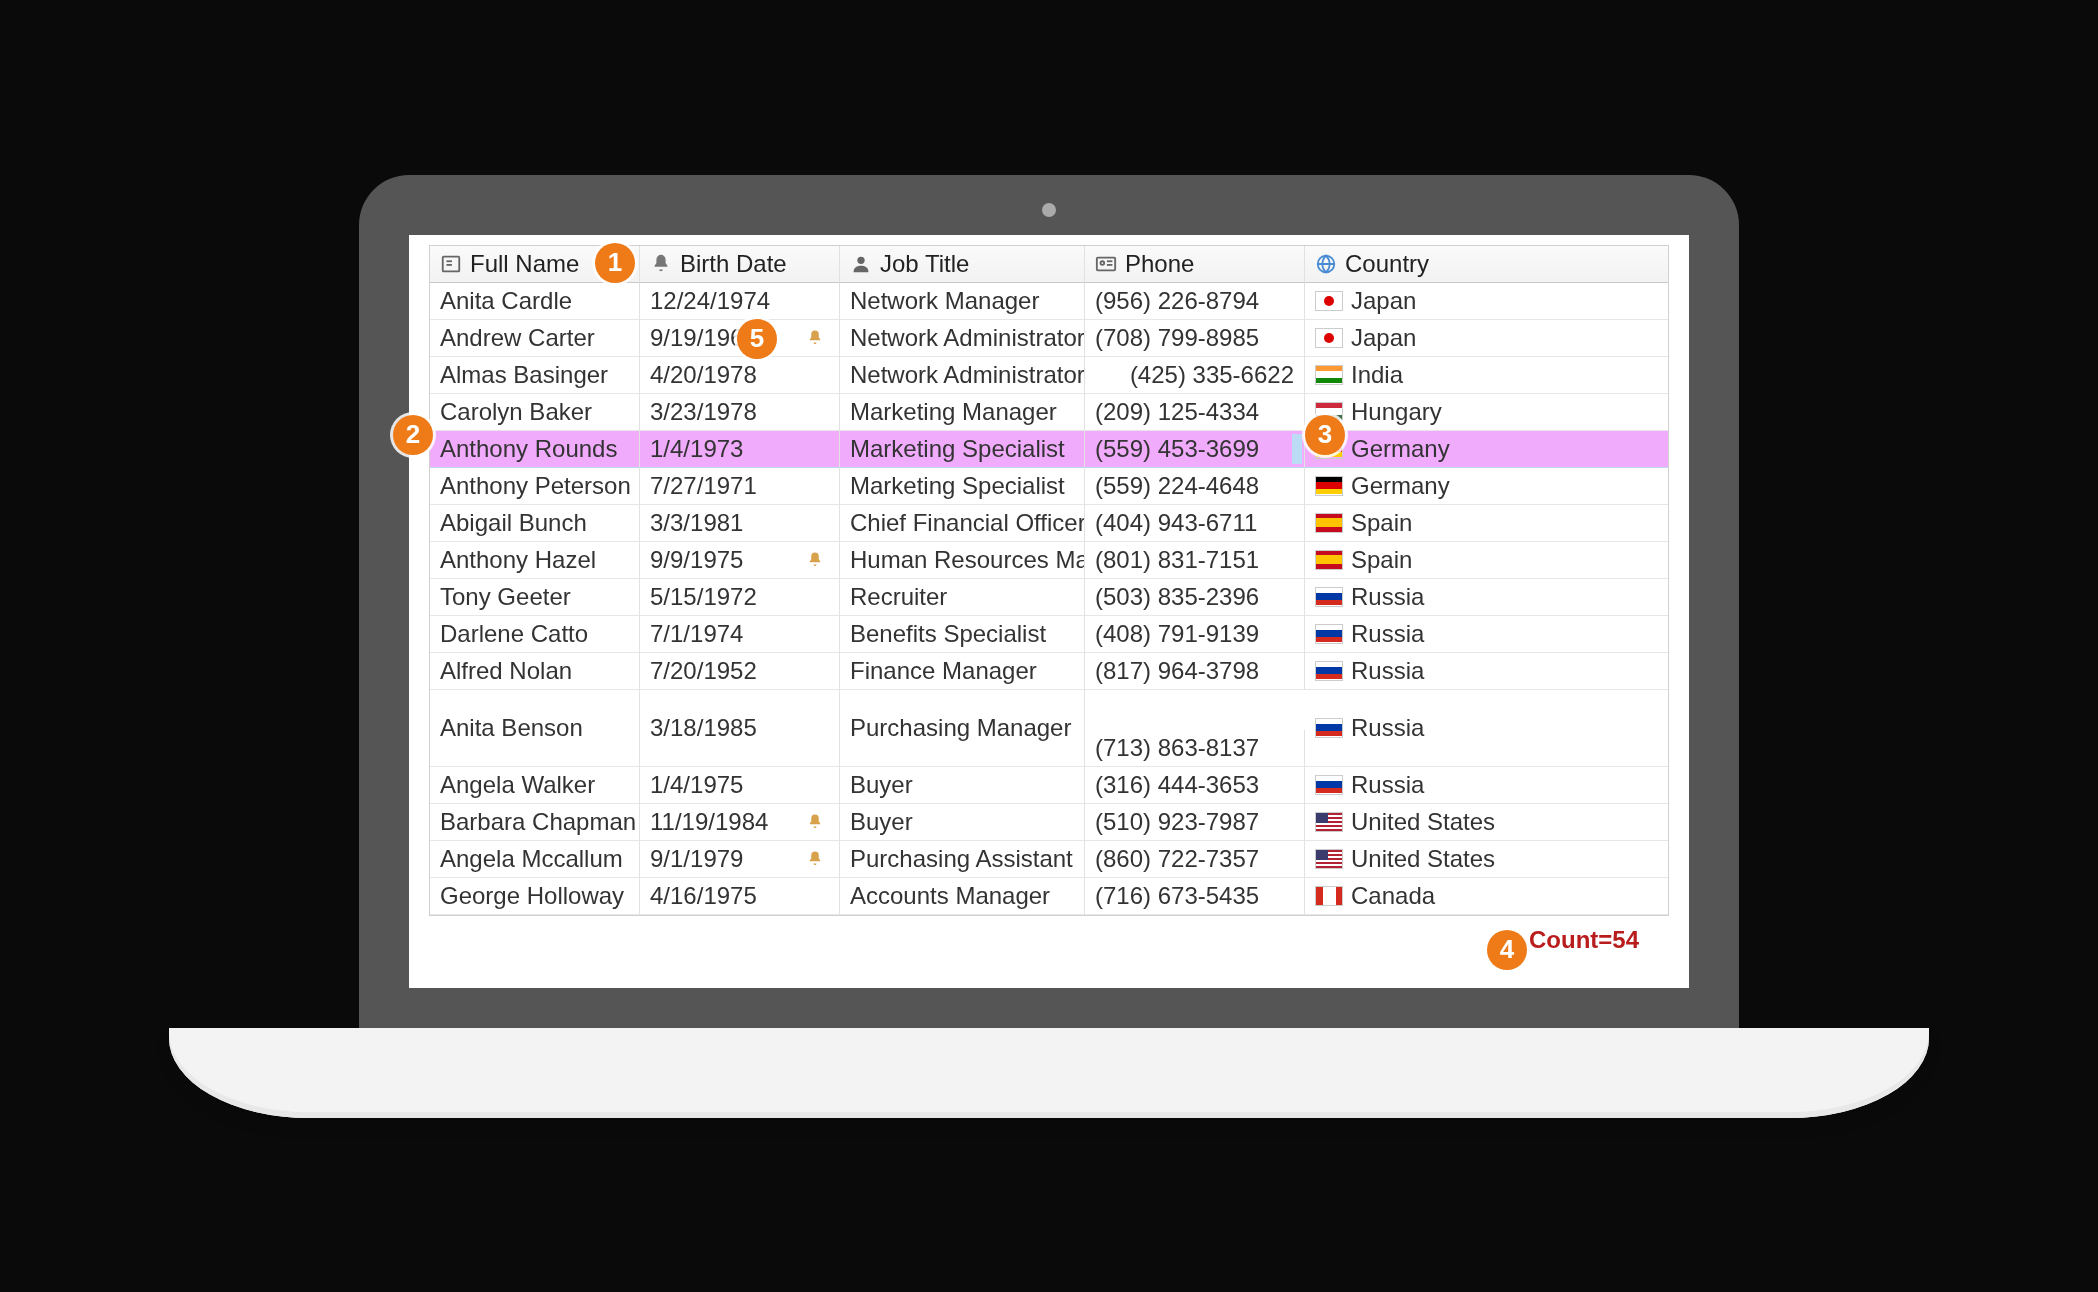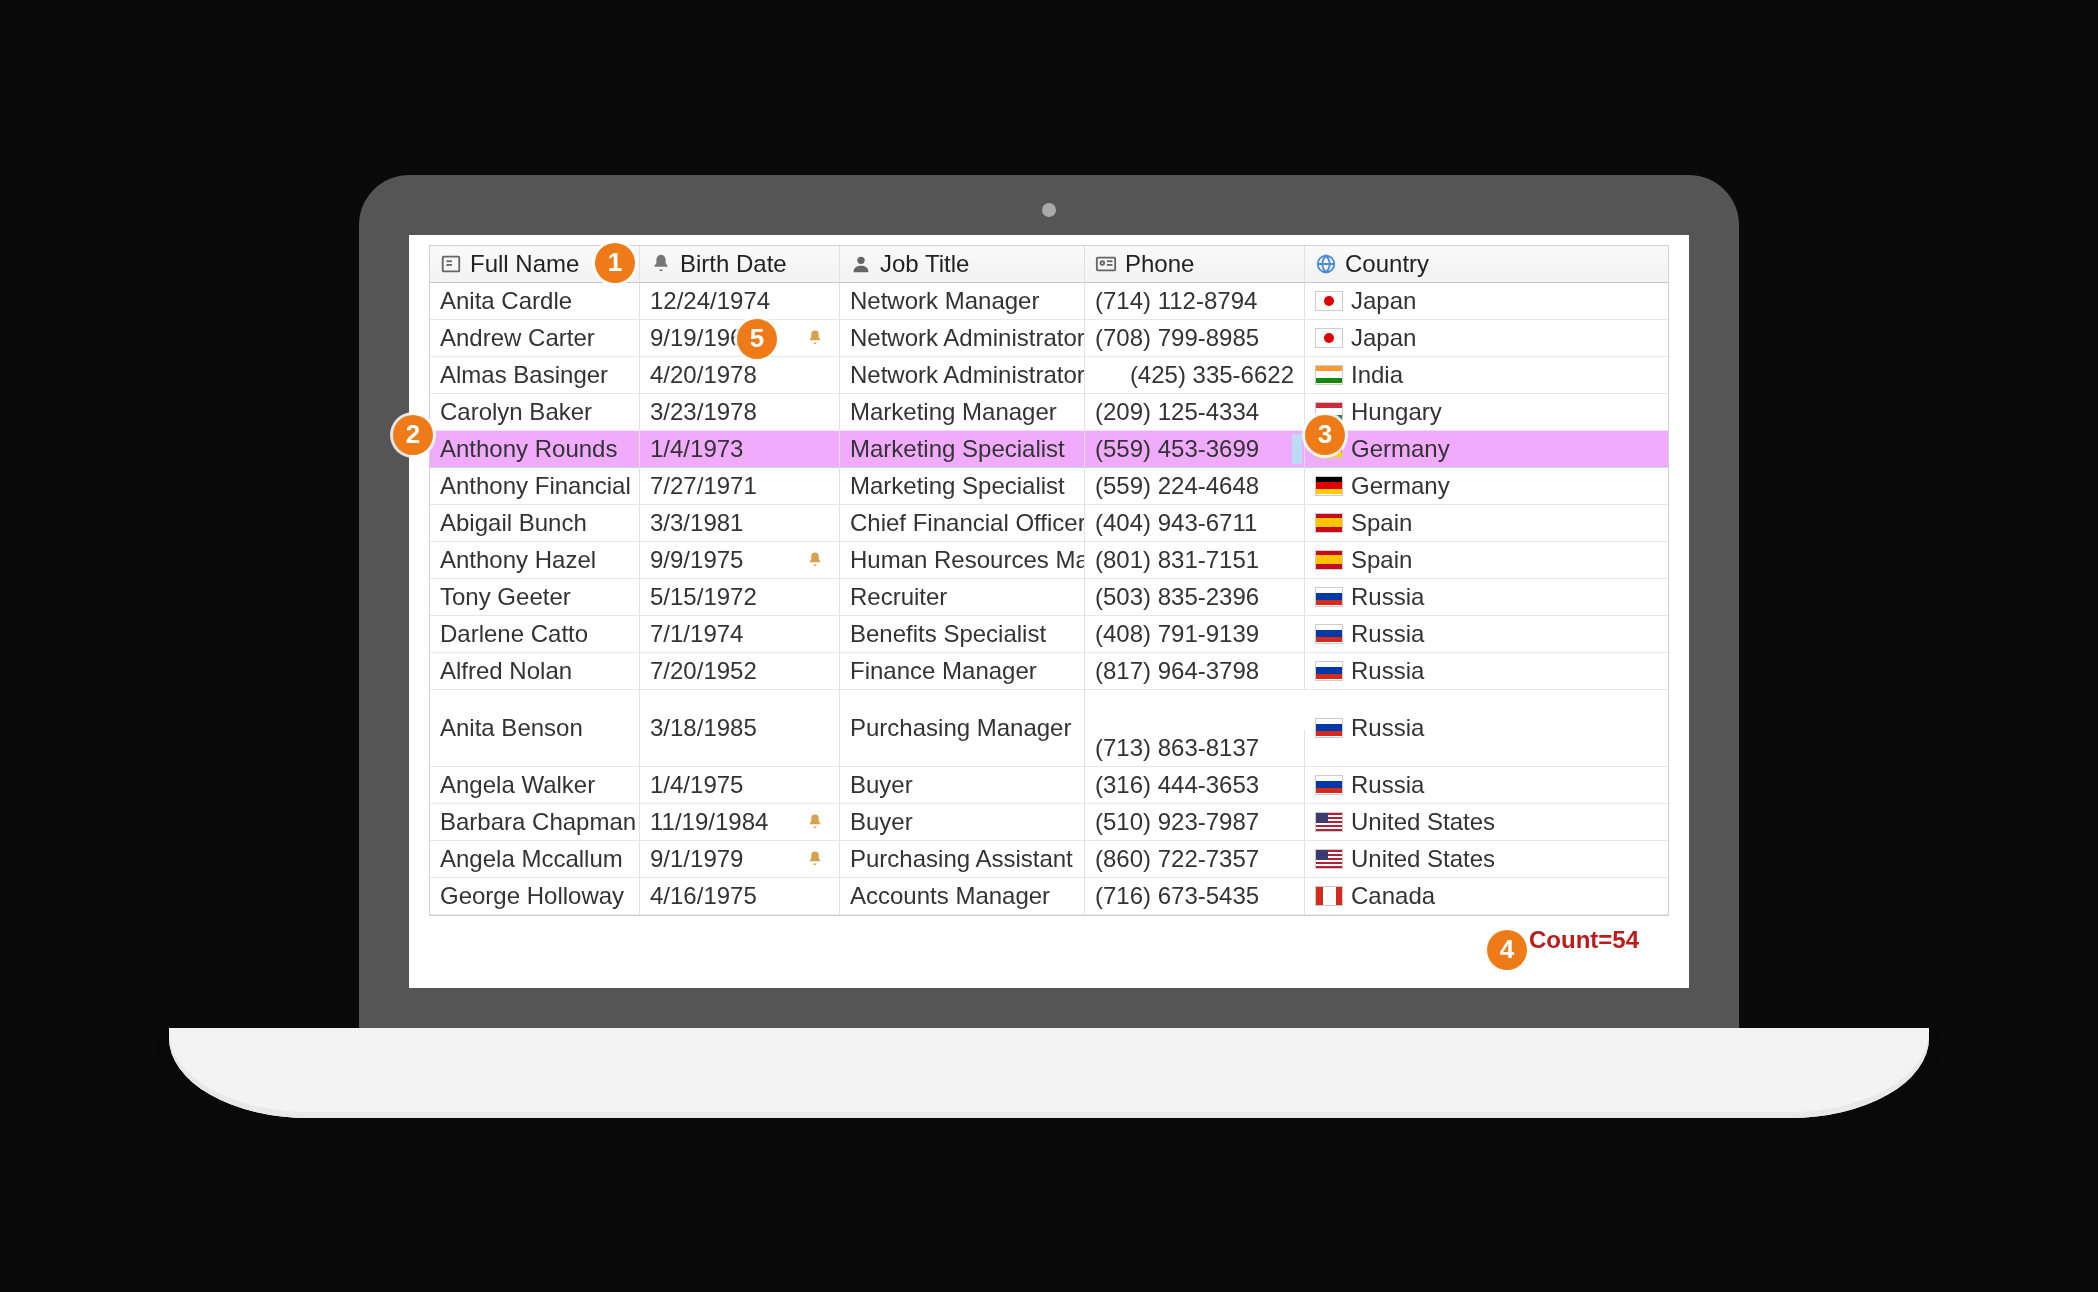--- a/index.html
+++ b/index.html
@@ -211,21 +211,21 @@
                 <span>Anita Cardle</span>
               </div>
               <div class="cell col-birth">
                 <span>12/24/1974</span>
                 <span class="bell-cell"></span>
               </div>
               <div class="cell col-job">
                 <span>Network Manager</span>
               </div>
               <div class="cell col-phone" style="position: relative;">
-                <span>(714) 112-8794</span>
+                <span>(956) 226-8794</span>
               </div>
               <div class="cell col-country">
                 <span class="flag flag-japan"></span>
                 <span>Japan</span>
               </div>
             </div>
             <div class="row">
               <div class="cell col-name">
                 <span>Andrew Carter</span>
               </div>
@@ -313,21 +313,21 @@
                 <span class="flag flag-germany">
                   <span class="bar"></span>
                   <span class="bar"></span>
                   <span class="bar"></span>
                 </span>
                 <span>Germany</span>
               </div>
             </div>
             <div class="row">
               <div class="cell col-name">
-                <span>Anthony Financial</span>
+                <span>Anthony Peterson</span>
               </div>
               <div class="cell col-birth">
                 <span>7/27/1971</span>
                 <span class="bell-cell"></span>
               </div>
               <div class="cell col-job">
                 <span>Marketing Specialist</span>
               </div>
               <div class="cell col-phone" style="position: relative;">
                 <span>(559) 224-4648</span>

